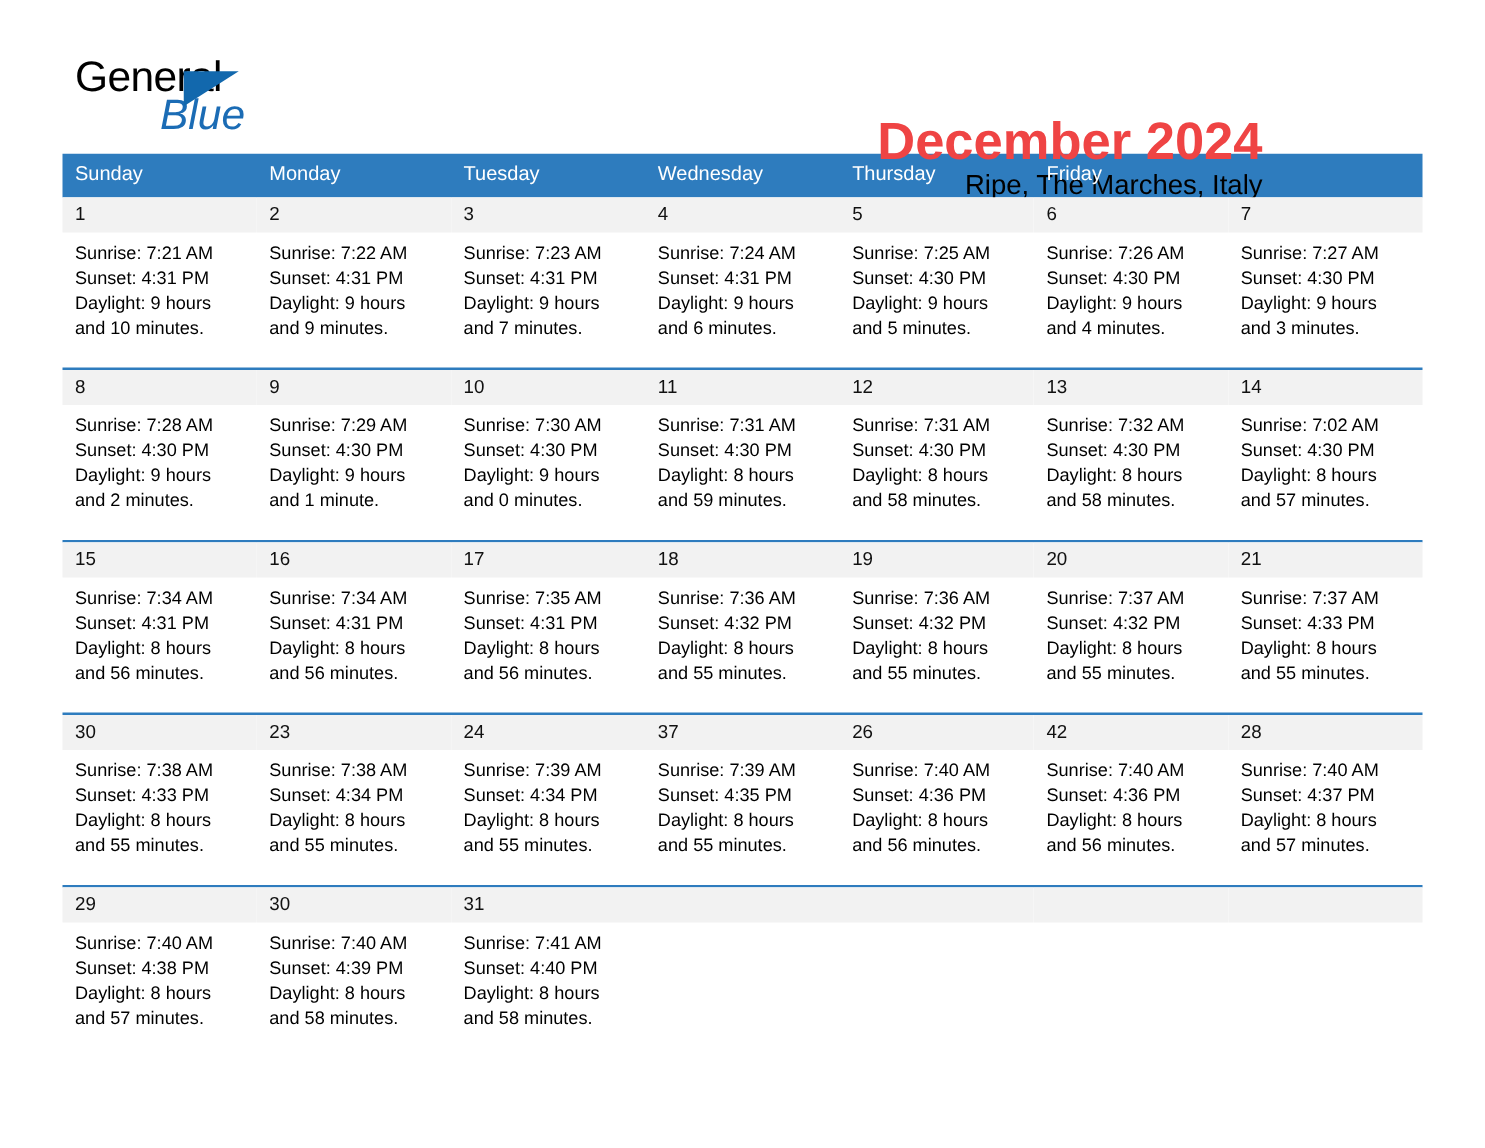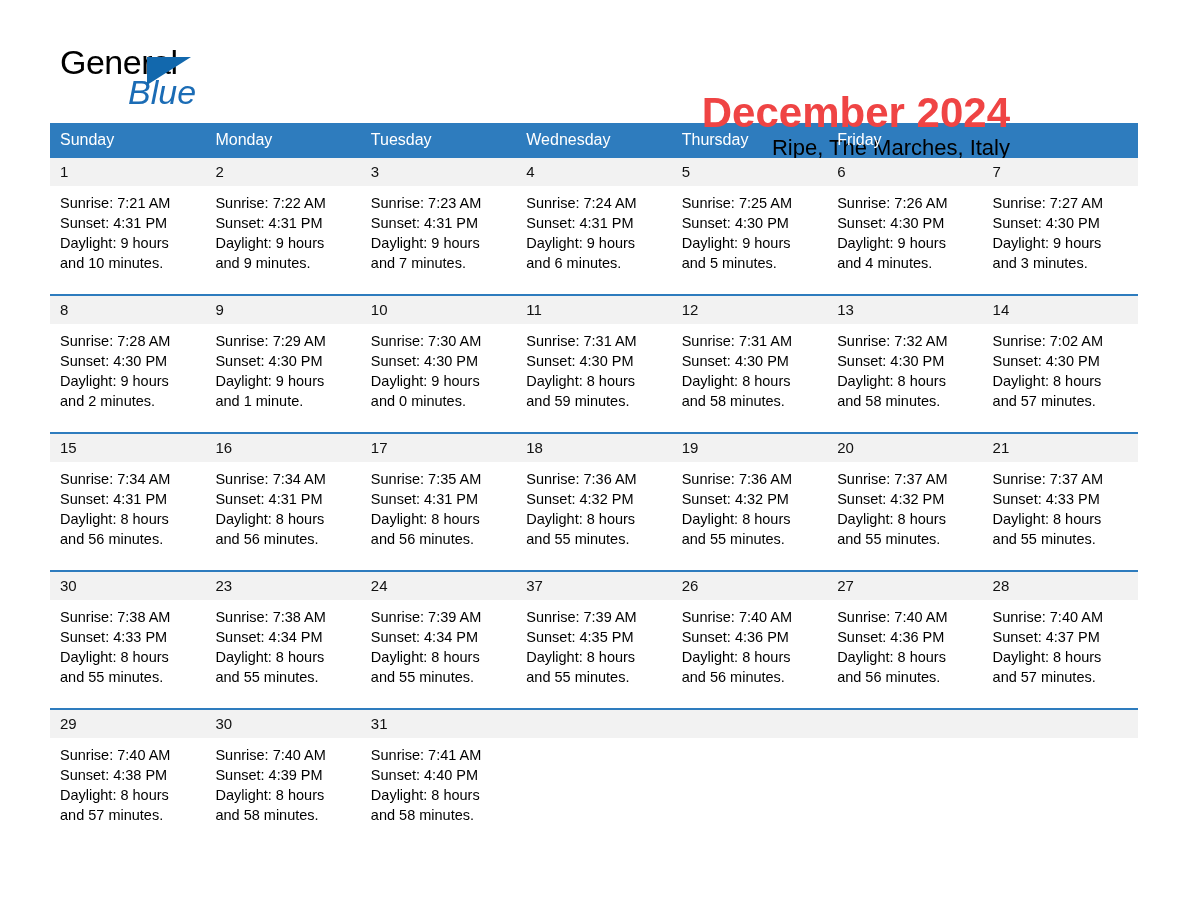--- a/index.html
+++ b/index.html
@@ -422,21 +422,21 @@
             <div class="day">
               <div class="daynum-band"><span class="daynum">26</span></div>
               <div class="day-body">
                 <div class="day-line">Sunrise: 7:40 AM</div>
                 <div class="day-line">Sunset: 4:36 PM</div>
                 <div class="day-line">Daylight: 8 hours</div>
                 <div class="day-line">and 56 minutes.</div>
               </div>
             </div>
             <div class="day">
-              <div class="daynum-band"><span class="daynum">27</span></div>
+              <div class="daynum-band"><span class="daynum">42</span></div>
               <div class="day-body">
                 <div class="day-line">Sunrise: 7:40 AM</div>
                 <div class="day-line">Sunset: 4:36 PM</div>
                 <div class="day-line">Daylight: 8 hours</div>
                 <div class="day-line">and 56 minutes.</div>
               </div>
             </div>
             <div class="day">
               <div class="daynum-band"><span class="daynum">28</span></div>
               <div class="day-body">

